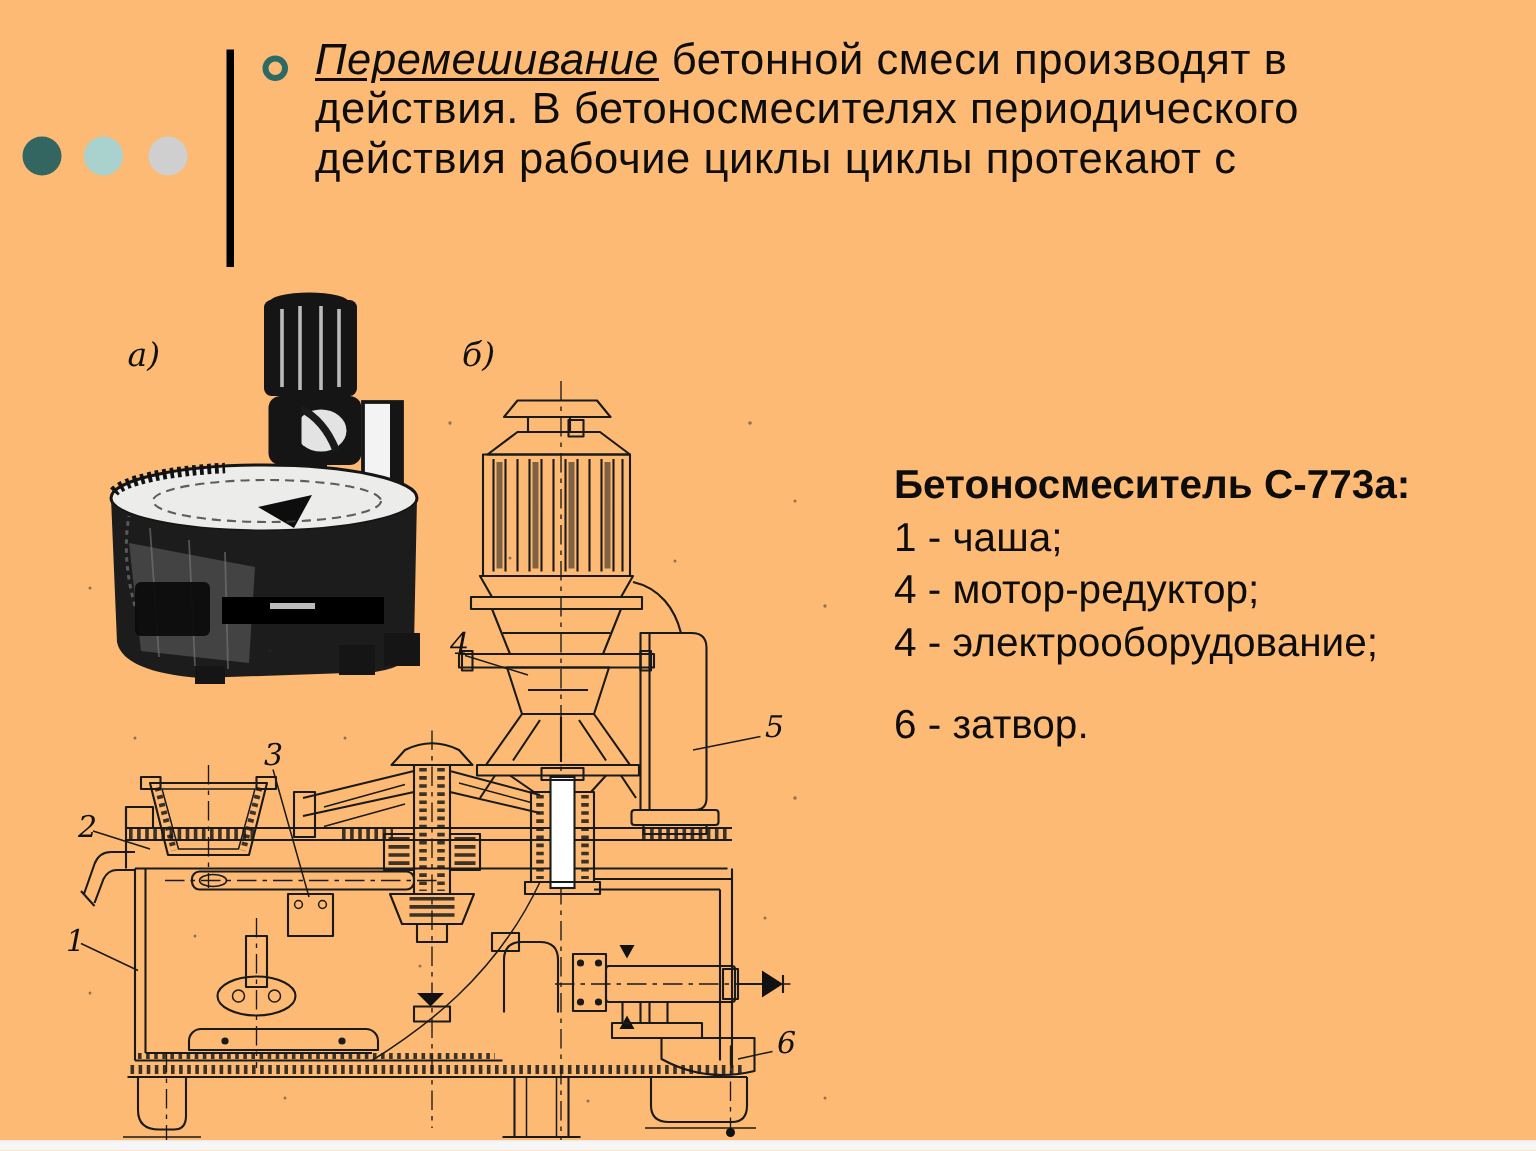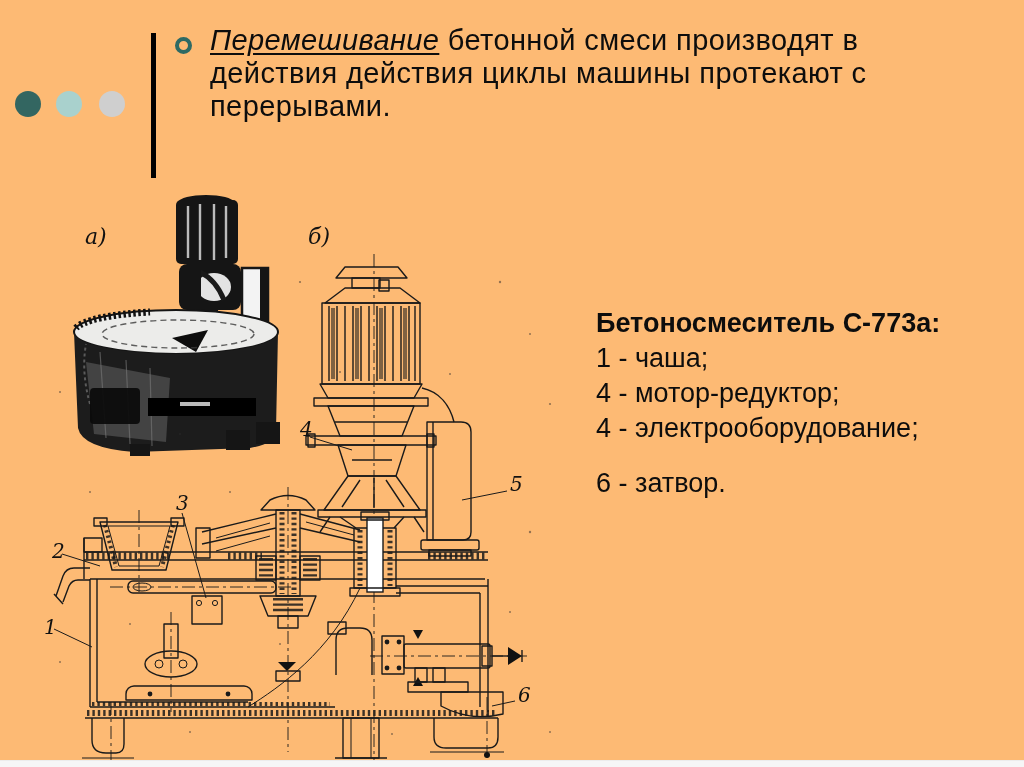--- a/index.html
+++ b/index.html
@@ -41,22 +41,22 @@
 <div class="slide">
 
   <div class="dot dot1" style="background: rgb(51, 102, 97);"></div>
   <div class="dot dot2" style="background: rgb(169, 209, 205);"></div>
   <div class="dot dot3" style="background: rgb(207, 207, 207);"></div>
   <div class="vrule"></div>
   <div class="bullet" style="border-color: rgb(46, 106, 100);"></div>
 
   <div class="para">
     <div class="pline"><span class="lead">Перемешивание</span><span> бетонной смеси производят в</span></div>
-    <div class="pline">действия действия циклы машины протекают с</div>
-    <div class="pline">перерывами.</div>
+    <div class="pline">действия. В бетоносмесителях периодического</div>
+    <div class="pline">действия рабочие циклы циклы протекают с</div>
   </div>
 
   <svg class="fig" viewBox="0 0 535 575">
 
     <g>
       <text class="flabel" x="55" y="52">а)</text>
       <ellipse class="dark" cx="176" cy="10" rx="27" ry="7"></ellipse>
       <rect class="dark" x="146" y="8" width="62" height="64" rx="5"></rect>
       <path d="M158,14 V66 M170,12 V68 M184,12 V68 M196,14 V66" stroke="#d8d8d8" stroke-width="2.4" opacity=".85" fill="none"></path>
       <rect class="dark" x="149" y="72" width="62" height="46" rx="8"></rect>

